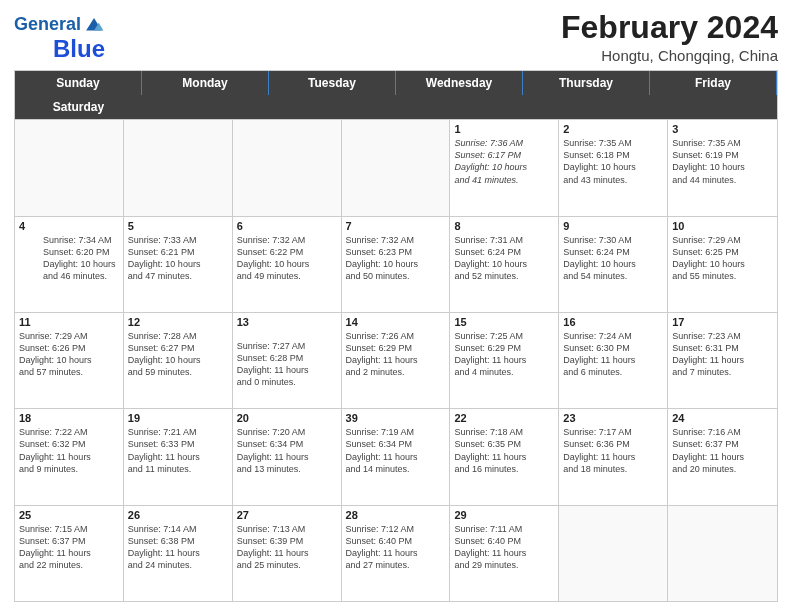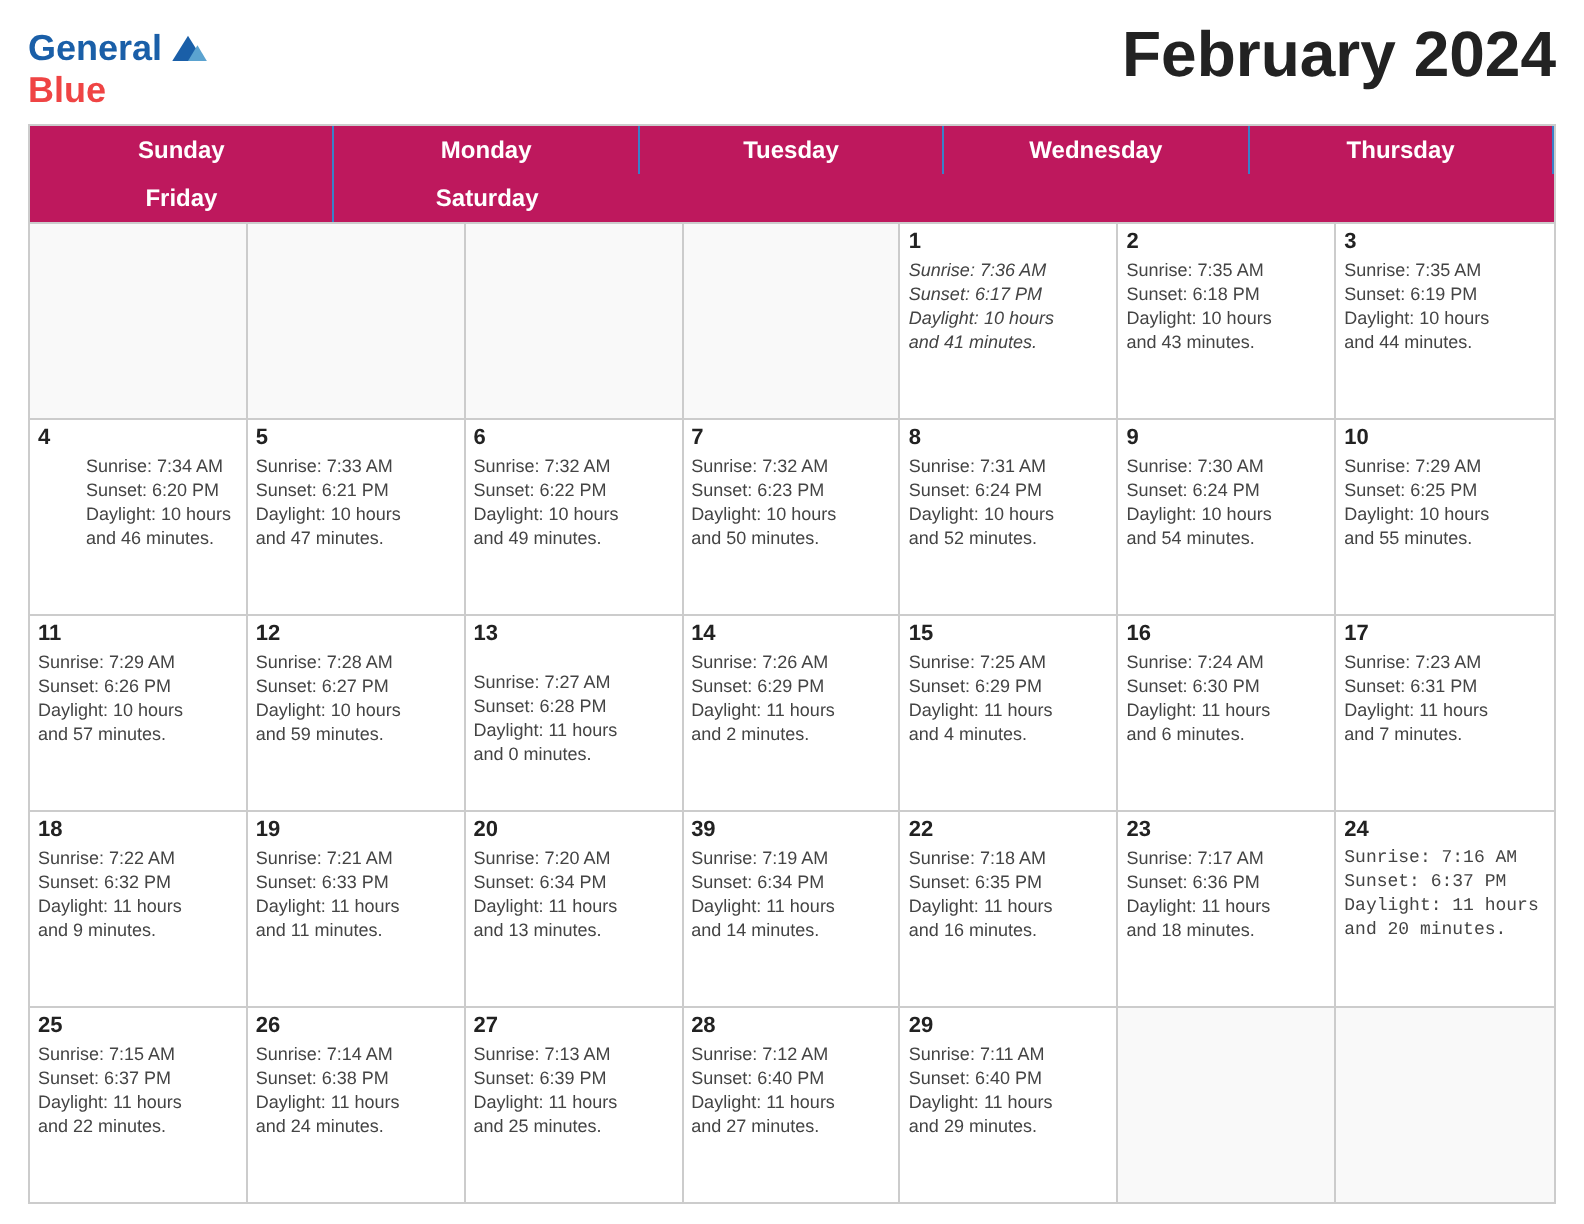--- a/index.html
+++ b/index.html
@@ -26,20 +26,21 @@
     .logo {
       display: flex;
       align-items: center;
       margin-top: 4px;
     }
     .logo-text {
       font-size: 18px;
       font-weight: bold;
       color: #222;
       line-height: 1.1;
+      text-align: right;
     }
     .logo-text span {
       color: #1a5fa8;
     }
     .logo-icon {
       width: 22px;
       height: 22px;
       margin-left: 2px;
     }
     .title-block {
@@ -57,22 +58,22 @@
       margin-top: 2px;
     }
     .calendar {
       flex: 1;
       display: flex;
       flex-direction: column;
       border: 1px solid #ccc;
     }
     .cal-header-row {
       display: grid;
-      grid-template-columns: repeat(5, 1fr);
-      background: #be185d;
+      grid-template-columns: repeat(6, 1fr);
+      background: #404040;
     }
     .cal-header-cell {
       color: #fff;
       font-size: 12px;
       font-weight: bold;
       text-align: center;
       padding: 5px 2px;
       border-right: 1px solid #3a7fc8;
     }
     .cal-header-cell:last-child { border-right: none; }
@@ -126,25 +127,26 @@
       <div>
         <div style="display:flex;align-items:center;">
           <span class="logo-text">
             <span style="color:#1a5fa8;">General</span>
           </span>
           <svg class="logo-icon" viewBox="0 0 28 22" xmlns="http://www.w3.org/2000/svg">
             <polygon points="4,18 14,2 24,18" fill="#1a5fa8"></polygon>
             <polygon points="14,18 20,8 26,18" fill="#5ba3d0"></polygon>
           </svg>
         </div>
-        <div class="logo-text" style="color:#ef4444;font-size:18px;font-weight:bold;">Blue</div>
+        <div class="logo-text" style="color:#1d4ed8;font-size:24px;font-weight:bold;">Blue</div>
       </div>
     </div>
     <div class="title-block">
       <div class="cal-title">February 2024</div>
+      <div class="cal-subtitle">Hongtu, Chongqing, China</div>
     </div>
   </div>
 
   <div class="calendar">
     <div class="cal-header-row">
     <div class="cal-header-cell">Sunday</div>
         <div class="cal-header-cell">Monday</div>
         <div class="cal-header-cell">Tuesday</div>
         <div class="cal-header-cell">Wednesday</div>
         <div class="cal-header-cell">Thursday</div>
@@ -319,21 +321,21 @@
           </div>
           <div class="cal-cell">
             <div class="day-num">23</div>
             <div class="day-info" style="white-space: pre-line;">Sunrise: 7:17 AM
 Sunset: 6:36 PM
 Daylight: 11 hours
 and 18 minutes.</div>
           </div>
           <div class="cal-cell">
             <div class="day-num">24</div>
-            <div class="day-info" style="white-space: pre-line; font-family: Liberation Mono, monospace;">Sunrise: 7:16 AM
+            <div class="day-info" style="white-space: pre-line;">Sunrise: 7:16 AM
 Sunset: 6:37 PM
 Daylight: 11 hours
 and 20 minutes.</div>
           </div>
         </div>
         <div class="cal-row">
           <div class="cal-cell">
             <div class="day-num">25</div>
             <div class="day-info" style="white-space: pre-line;">Sunrise: 7:15 AM
 Sunset: 6:37 PM

